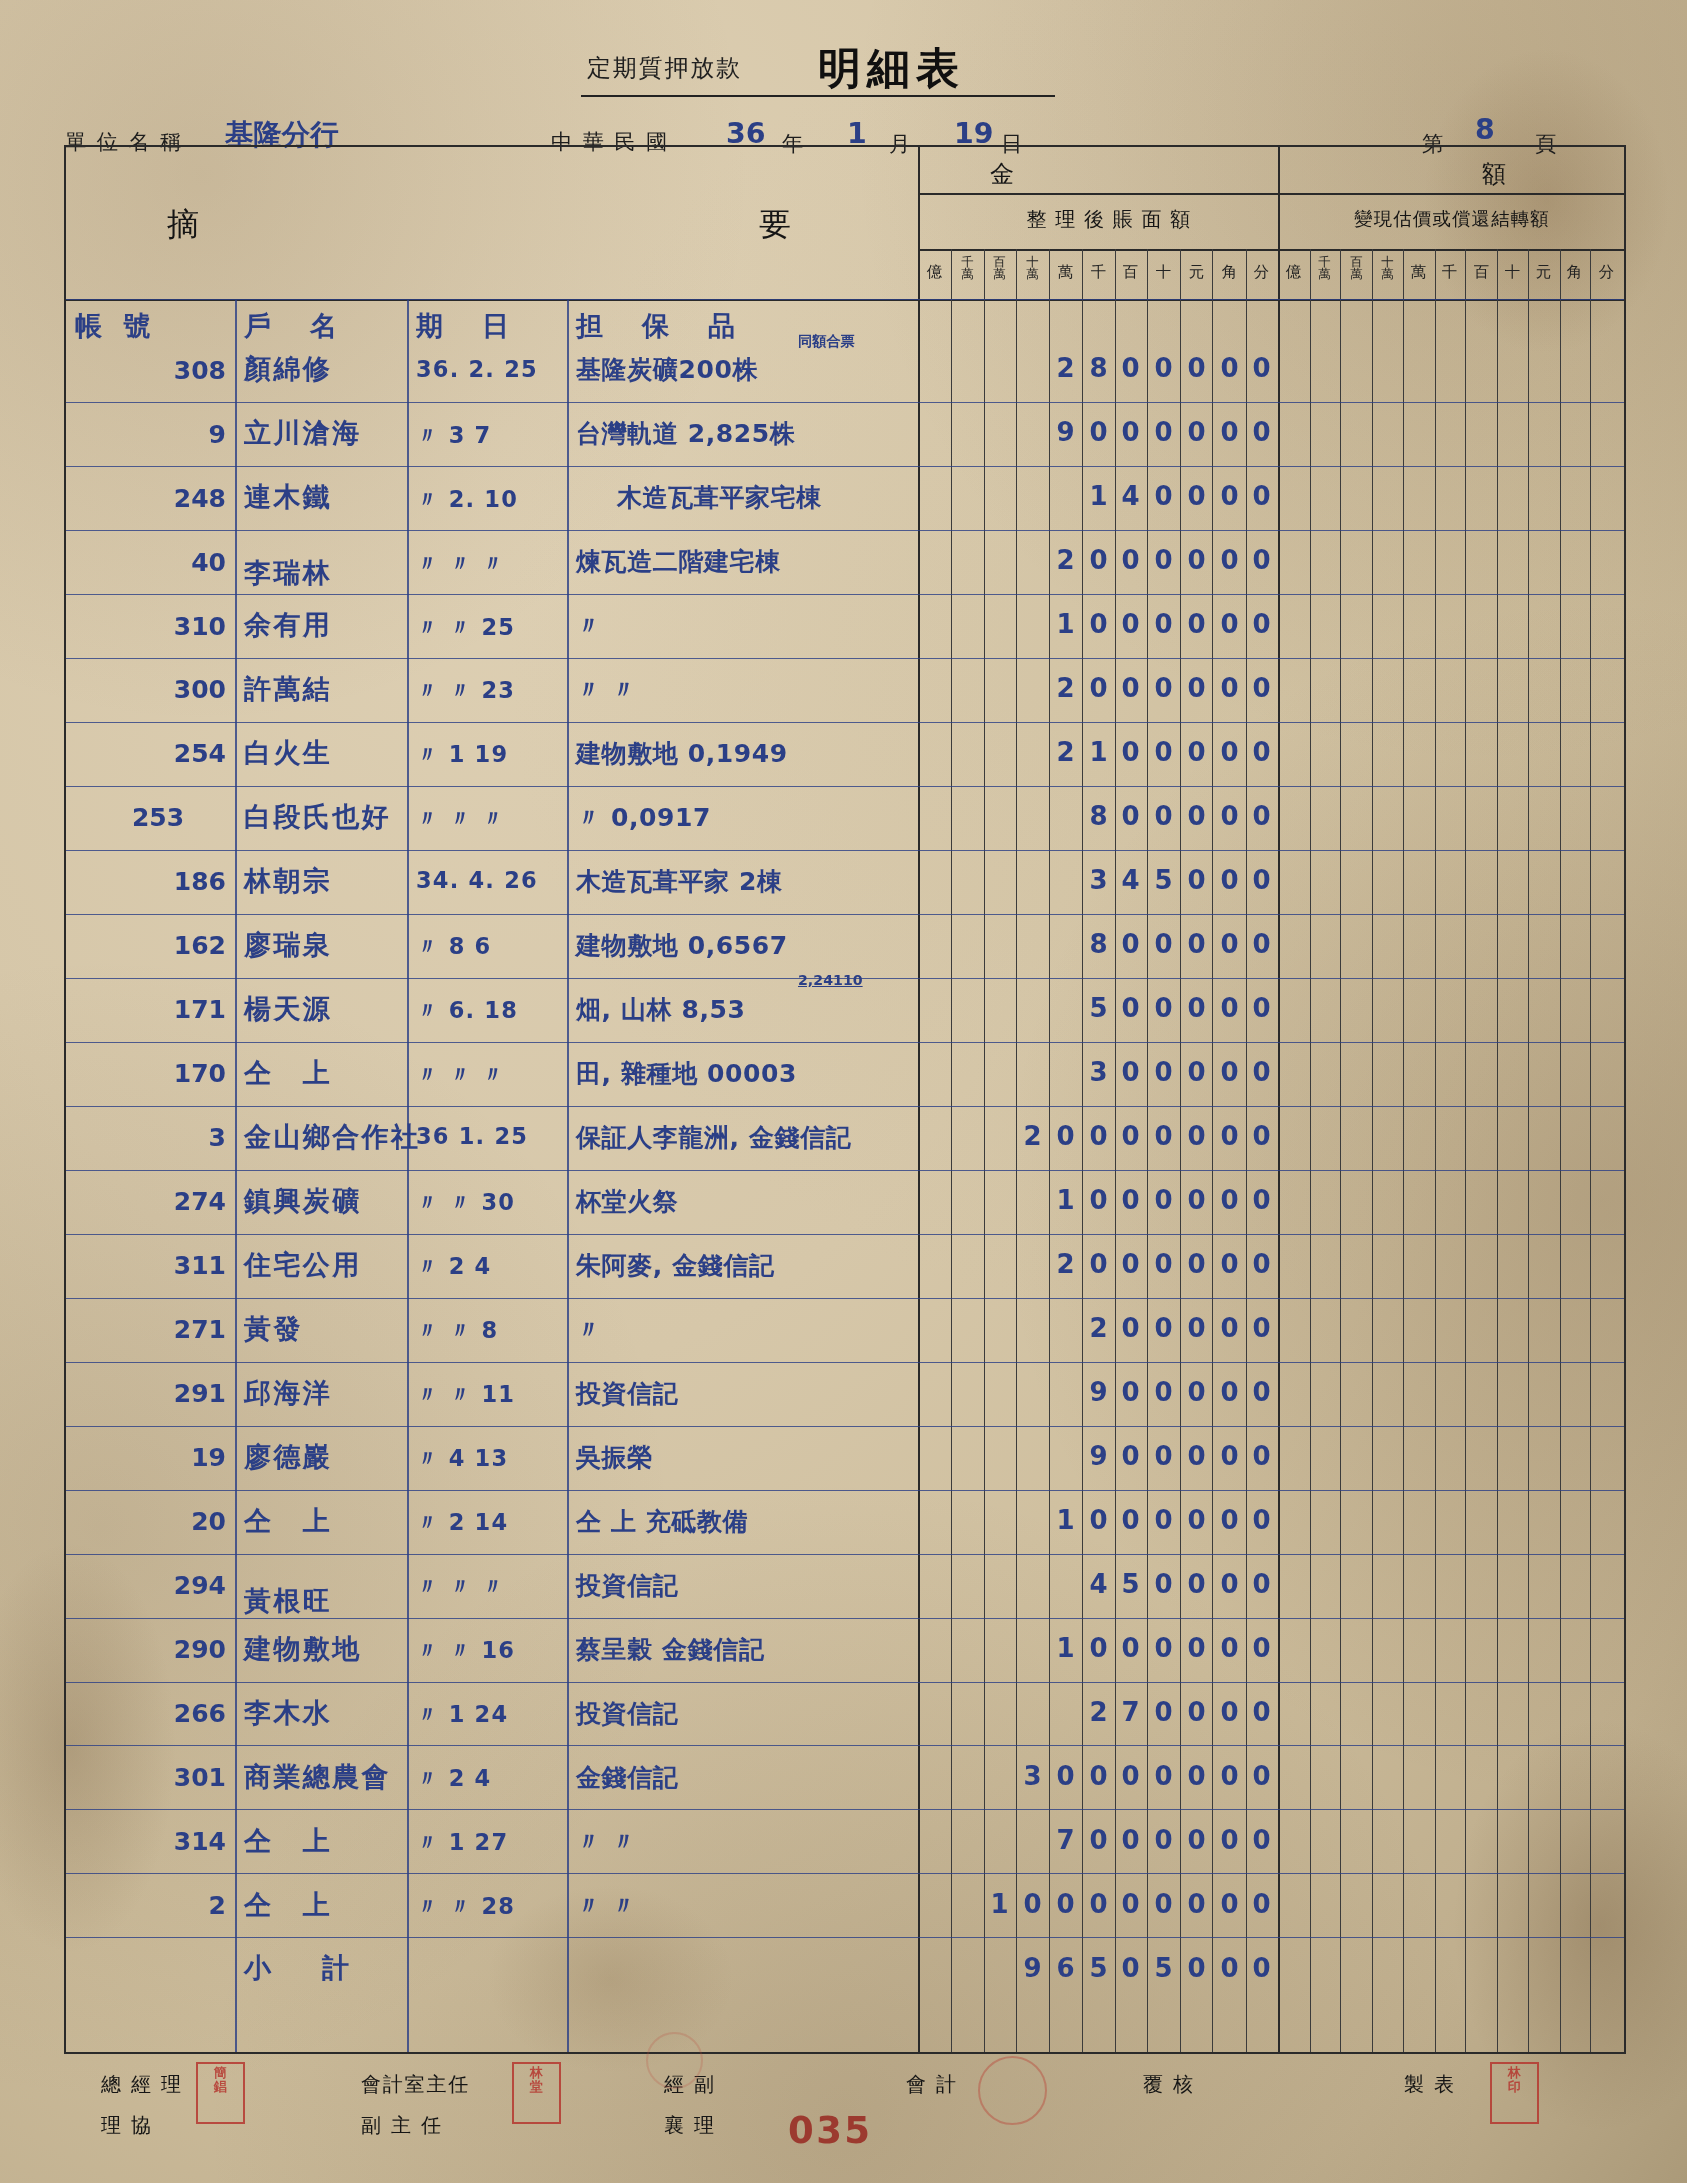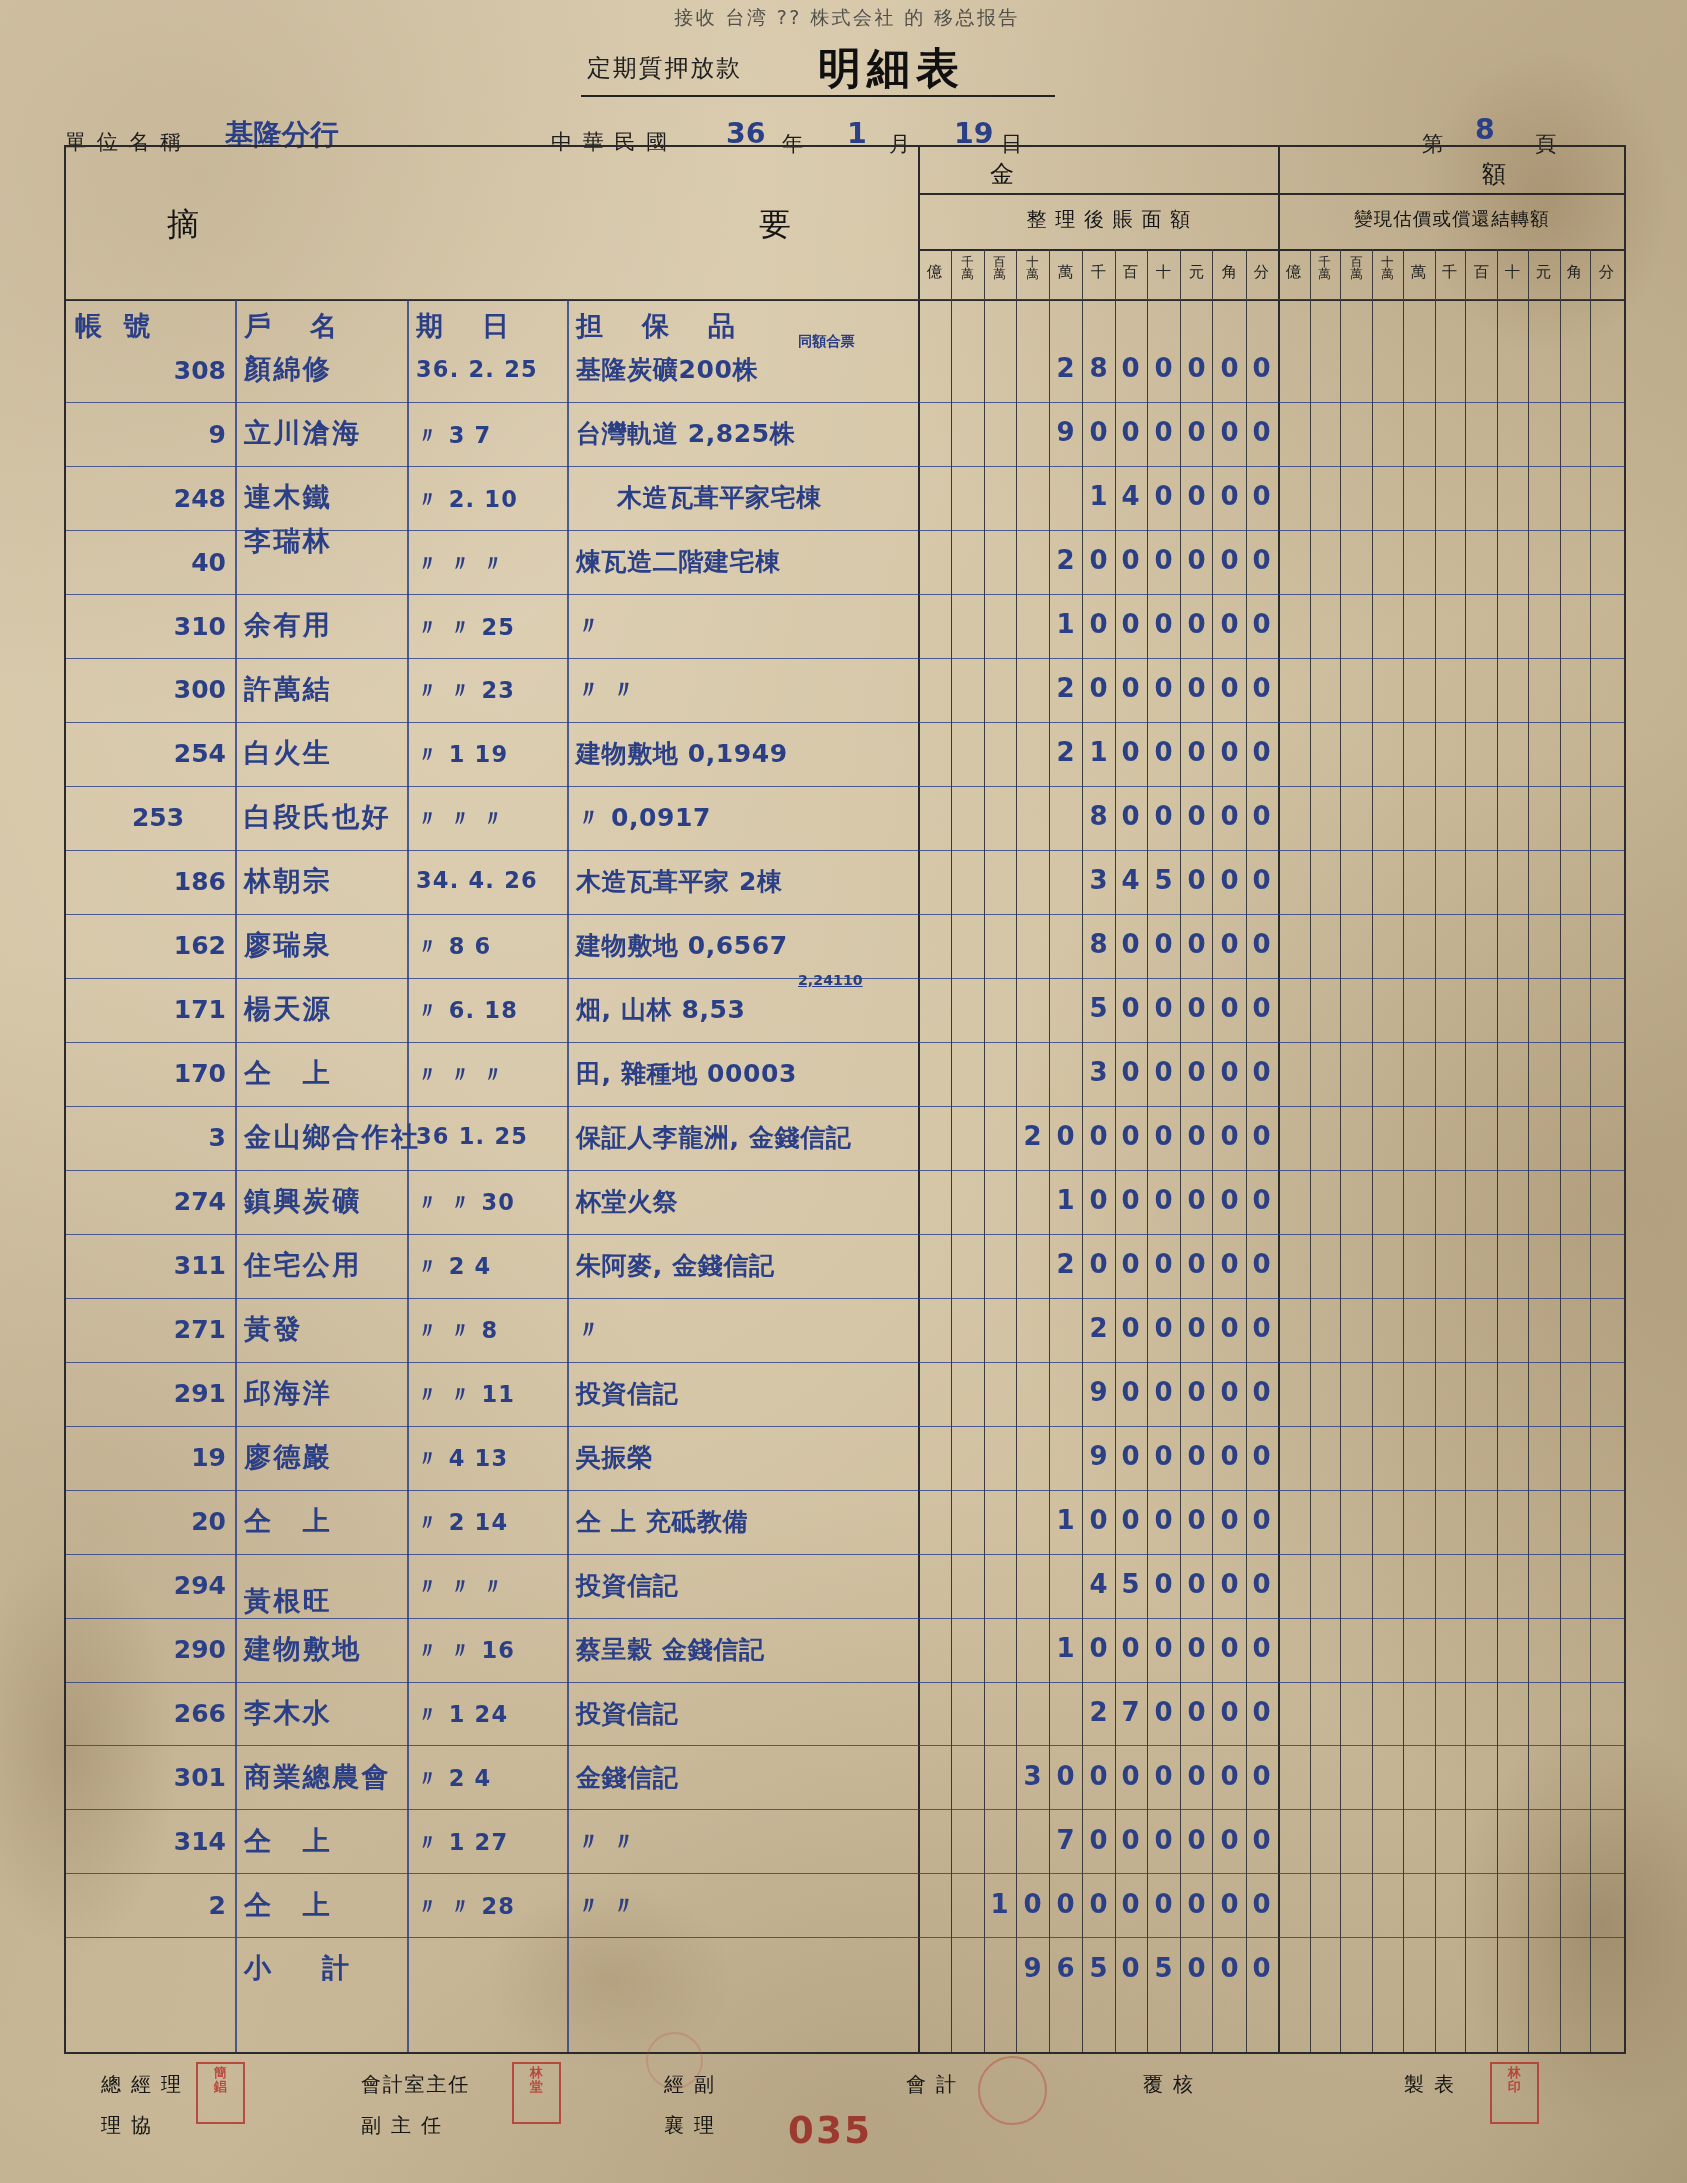--- a/index.html
+++ b/index.html
@@ -167,21 +167,20 @@
 <body>
 
 <div id="page">
 
   <div id="paper-texture"></div>
   <div class="stain" style="left:1422px;top:47px;width:249px;height:308px;background:radial-gradient(ellipse,rgba(120,92,58,.28),rgba(120,92,58,0) 70%);"></div>
   <div class="stain" style="left:-36px;top:1540px;width:213px;height:415px;background:radial-gradient(ellipse,rgba(110,85,55,.25),rgba(110,85,55,0) 70%);"></div>
   <div class="stain" style="left:1452px;top:1718px;width:296px;height:415px;background:radial-gradient(ellipse,rgba(105,80,50,.30),rgba(105,80,50,0) 70%);"></div>
   <div class="stain" style="left:486px;top:1884px;width:249px;height:190px;background:radial-gradient(ellipse,rgba(130,105,70,.22),rgba(130,105,70,0) 70%);"></div>
 
-  <div id="hdr-stamp-line">接收 台湾 ?? 株式会社 的 移总报告</div>
 
   <div id="title-small">定期質押放款</div>
   <div id="title-main">明細表</div>
   <div id="title-underline"></div>
 
   <div class="meta" style="left:65px; top:127px; font-size:0;">
     <span style="font-size:21.3px">單 位 名 稱</span>
   </div>
   <div class="meta-hand hand" style="left:225px; top:116px;">基隆分行</div>
 
@@ -311,21 +310,21 @@
         <div class="cell c-coll" style="left: 510px; top: 334px;;letter-spacing:0.6px;margin-left:41px;">木造瓦葺平家宅棟</div>
         <div class="cell" style="left: 1016px; top: 334px; width: 33px; text-align: center; font-size: 26px;">1</div>
         <div class="cell" style="left: 1048px; top: 334px; width: 33px; text-align: center; font-size: 26px;">4</div>
         <div class="cell" style="left: 1081px; top: 334px; width: 33px; text-align: center; font-size: 26px;">0</div>
         <div class="cell" style="left: 1114px; top: 334px; width: 33px; text-align: center; font-size: 26px;">0</div>
         <div class="cell" style="left: 1147px; top: 334px; width: 33px; text-align: center; font-size: 26px;">0</div>
         <div class="cell" style="left: 1179px; top: 334px; width: 33px; text-align: center; font-size: 26px;">0</div>
         <div></div>
         <div class="hline" style="left: 0px; top: 447px; width: 1558px; height: 1.2px; background: rgb(43, 63, 134); opacity: 0.8;"></div>
         <div class="cell c-acct" style="left: 24px; top: 401px;;width:136px;text-align:right;">40</div>
-        <div class="cell c-name" style="left: 178px; top: 376px;;letter-spacing:2.4px;">李瑞林</div>
+        <div class="cell c-name" style="left: 178px; top: 408px;;letter-spacing:2.4px;">李瑞林</div>
         <div class="cell c-date" style="left: 350px; top: 401px;;letter-spacing:1.2px;">〃 〃 〃</div>
         <div class="cell c-coll" style="left: 510px; top: 398px;;letter-spacing:0.6px;">煉瓦造二階建宅棟</div>
         <div class="cell" style="left: 983px; top: 398px; width: 33px; text-align: center; font-size: 26px;">2</div>
         <div class="cell" style="left: 1016px; top: 398px; width: 33px; text-align: center; font-size: 26px;">0</div>
         <div class="cell" style="left: 1048px; top: 398px; width: 33px; text-align: center; font-size: 26px;">0</div>
         <div class="cell" style="left: 1081px; top: 398px; width: 33px; text-align: center; font-size: 26px;">0</div>
         <div class="cell" style="left: 1114px; top: 398px; width: 33px; text-align: center; font-size: 26px;">0</div>
         <div class="cell" style="left: 1147px; top: 398px; width: 33px; text-align: center; font-size: 26px;">0</div>
         <div class="cell" style="left: 1179px; top: 398px; width: 33px; text-align: center; font-size: 26px;">0</div>
         <div></div>

